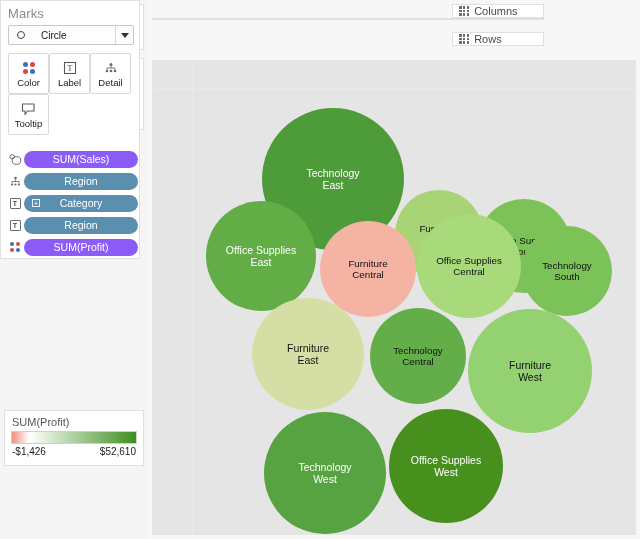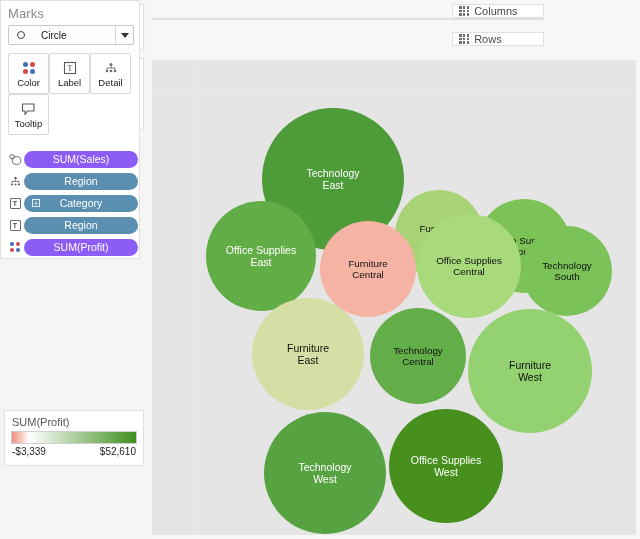--- a/index.html
+++ b/index.html
@@ -281,21 +281,21 @@
           </div>
 
         </div>
       </div>
     </div>
 
     <div class="card" id="legend-card">
       <div class="legend-title">SUM(Profit)</div>
       <div class="legend-bar" id="legend-gradient" style="background: linear-gradient(to right, rgb(240, 144, 124) 0%, rgb(255, 255, 255) 14%, rgb(63, 143, 31) 100%);"></div>
       <div class="legend-vals">
-        <span>-$3,339</span>
+        <span>-$1,426</span>
         <span>$52,610</span>
       </div>
     </div>
   </div>
 
   <div class="shelf-row" id="columns-shelf">
     <div class="shelf-name">
       <span class="grid-ico">
           <i></i>
           <i></i>

